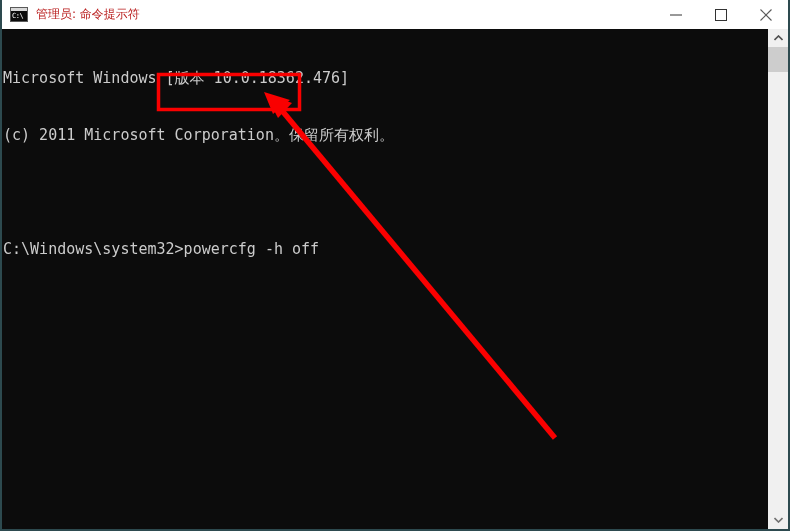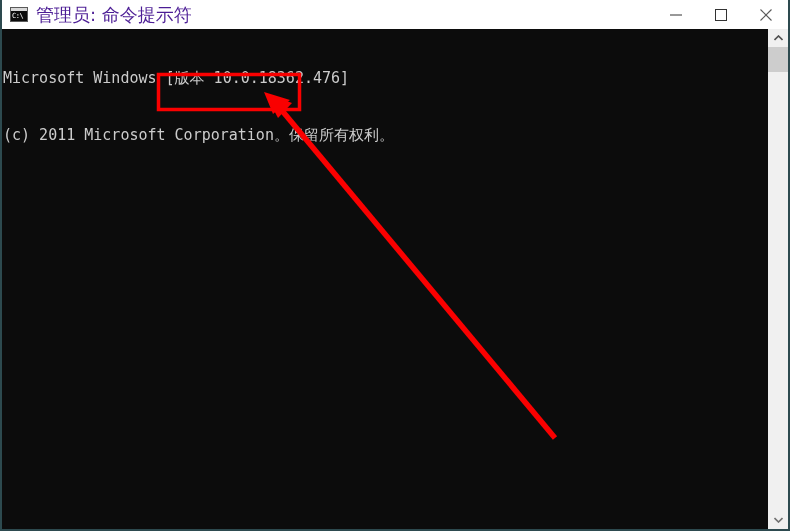--- a/index.html
+++ b/index.html
@@ -58,22 +58,22 @@
     font-family: "DejaVu Sans Mono", monospace;
     font-size: 7px;
     line-height: 10px;
     color: #ffffff;
     letter-spacing: -0.5px;
     white-space: nowrap;
   }
 
   #title-text {
     font-family: "DejaVu Sans", sans-serif;
-    font-size: 18px;
-    color: #4c1d95;
+    font-size: 12px;
+    color: #b91c1c;
     white-space: nowrap;
     line-height: 29px;
   }
 
   #window-controls {
     position: absolute;
     right: 0;
     top: 0;
     height: 29px;
     display: flex;
@@ -188,20 +188,21 @@
         </svg>
       </div>
     </div>
   </div>
 
   <div id="console">
     <div id="console-text">
       <div class="line">Microsoft Windows [版本 10.0.18362.476]</div>
       <div class="line">(c) 2011 Microsoft Corporation。保留所有权利。</div>
       <div class="line"></div>
+      <div class="line">C:\Windows\system32&gt;powercfg -h off</div>
     </div>
   </div>
 
   <div id="scrollbar">
     <div class="sb-arrow" id="sb-up">
       <svg width="9" height="6" viewBox="0 0 9 6">
         <path d="M0.5 5 L4.5 1 L8.5 5" fill="none" stroke="#505050" stroke-width="1.6"></path>
       </svg>
     </div>
     <div id="sb-track"></div>

